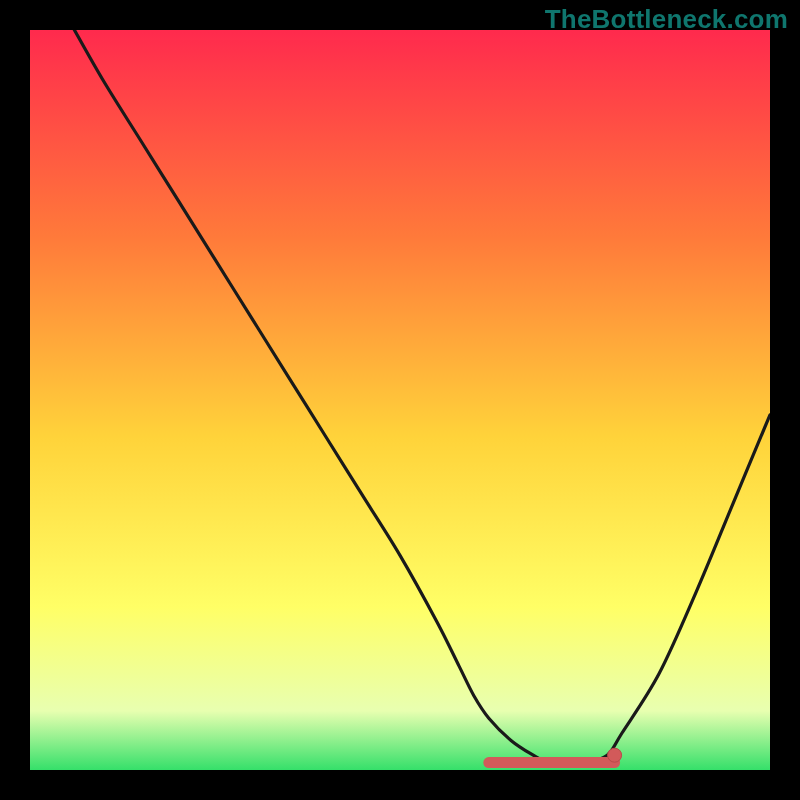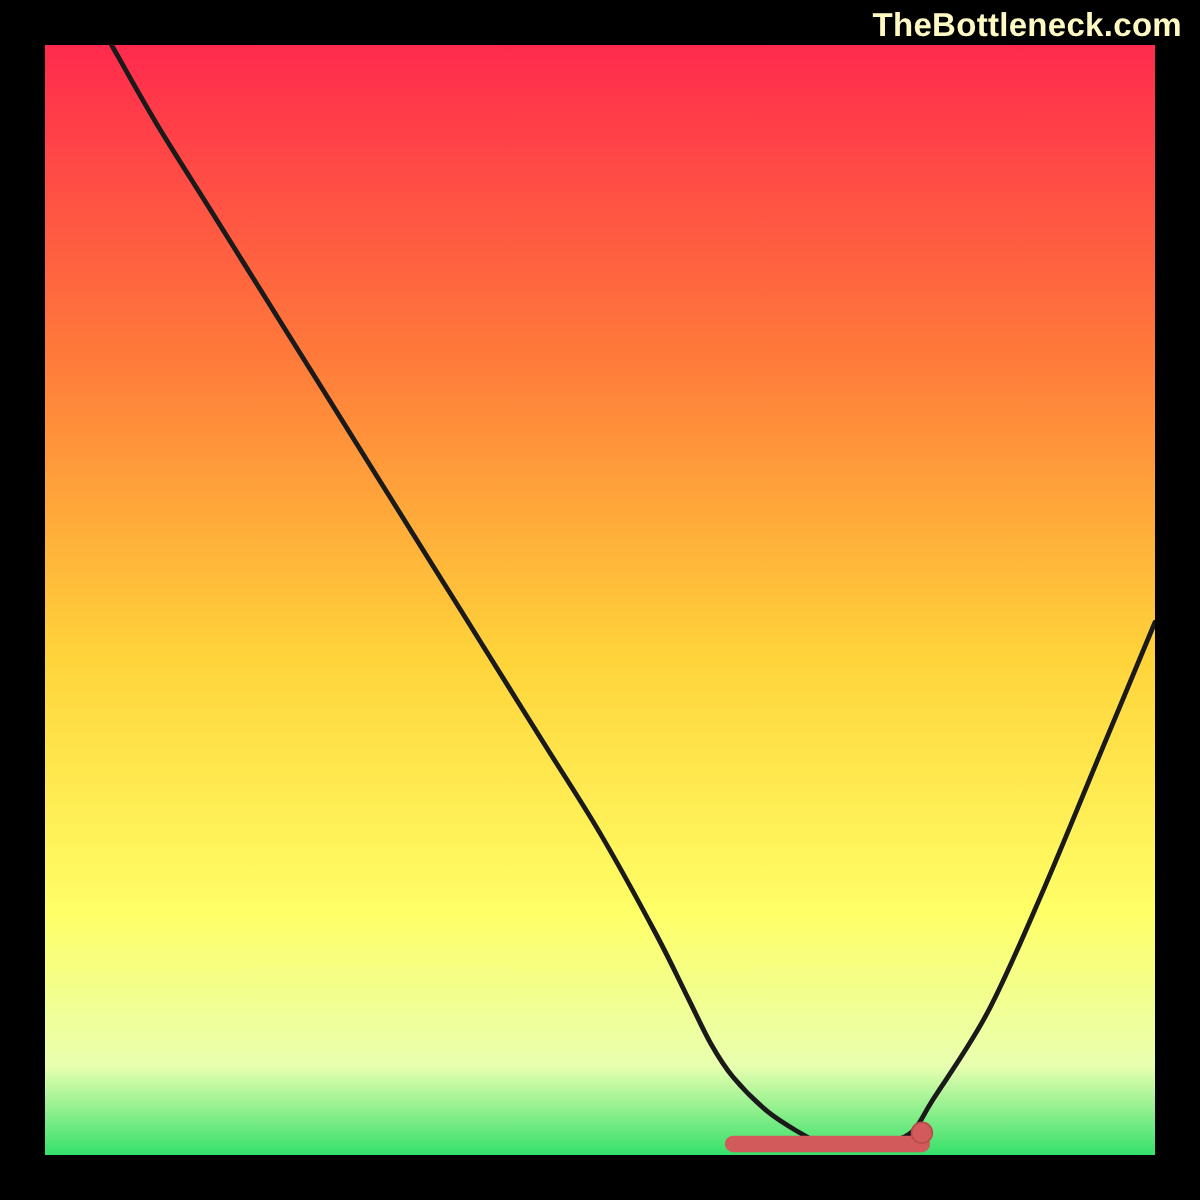--- a/index.html
+++ b/index.html
@@ -14,22 +14,22 @@
   .frame {
     position: relative;
     width: 800px;
     height: 800px;
     background: #000;
   }
   .watermark {
     position: absolute;
     top: 4px;
     right: 12px;
-    color: #fef9c3;
-    font-size: 22px;
+    color: #0f766e;
+    font-size: 26px;
     font-weight: bold;
     letter-spacing: 0.2px;
     z-index: 5;
   }
   .plot {
     position: absolute;
     left: 30px;
     top: 30px;
     width: 740px;
     height: 740px;

